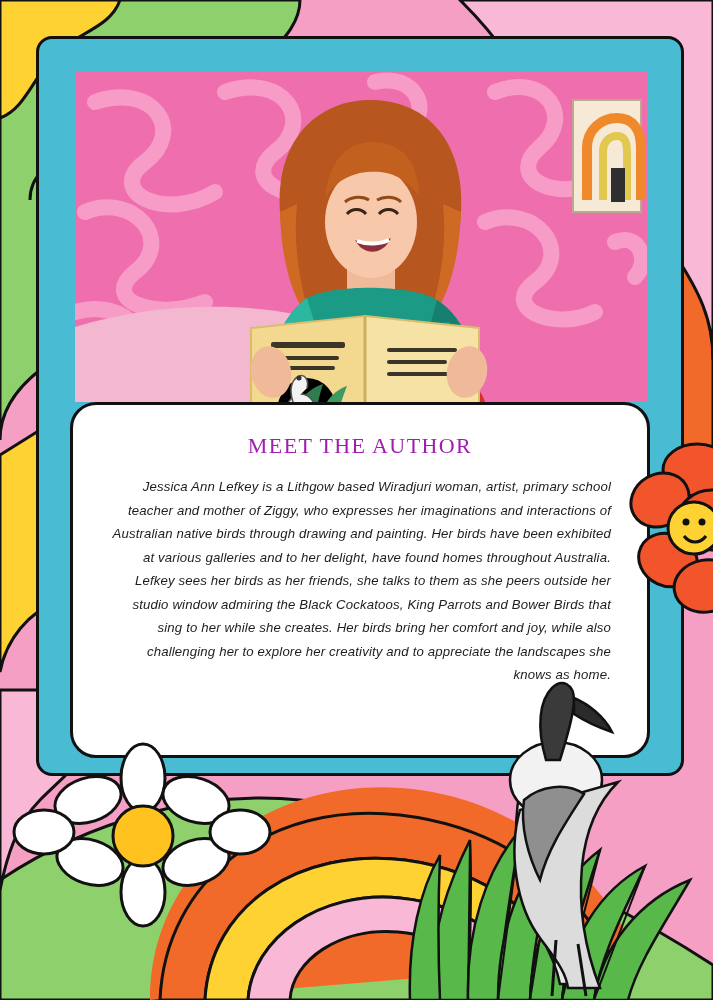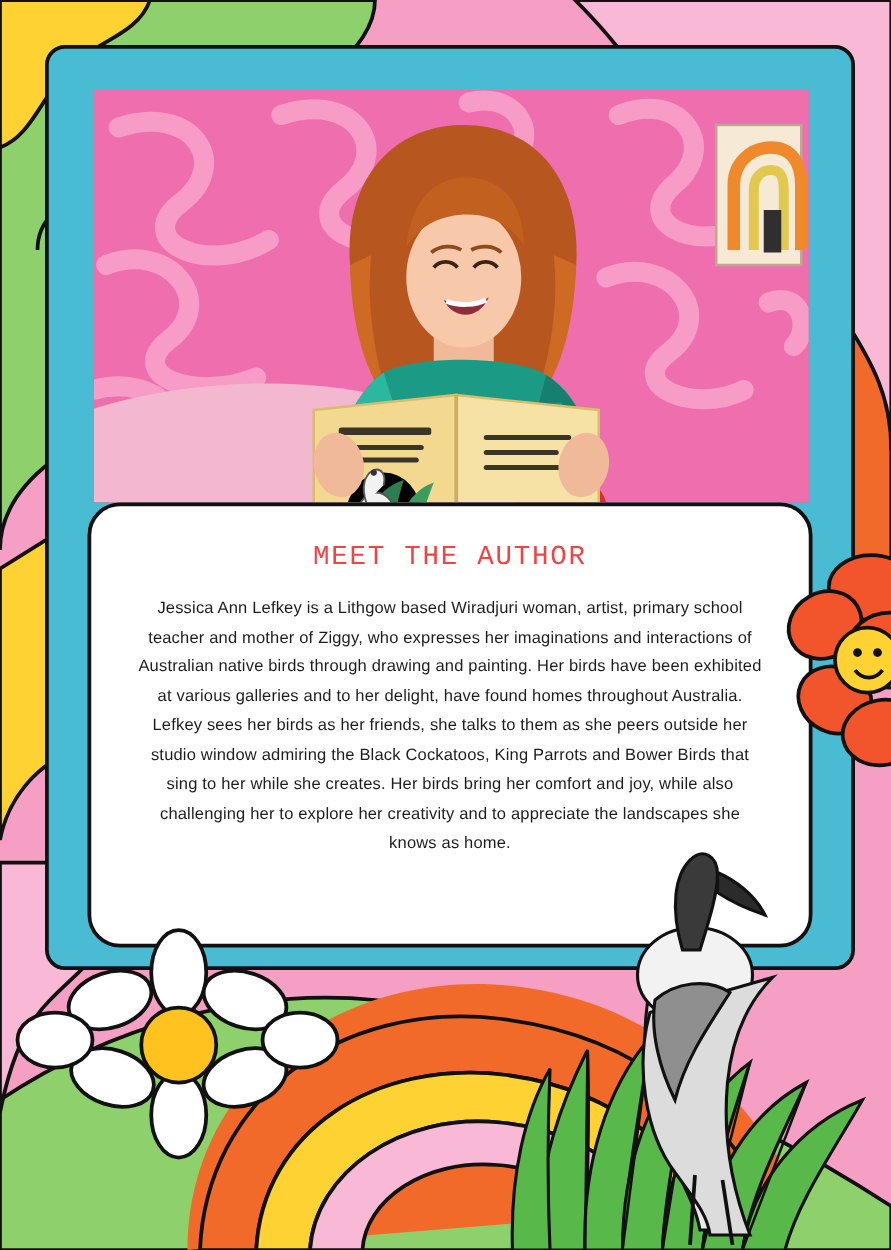--- a/index.html
+++ b/index.html
@@ -70,34 +70,35 @@
     border: 3px solid #111;
     border-radius: 26px;
     box-sizing: border-box;
     padding: 22px 30px 18px 30px;
   }
 
   .card-title {
     text-align: center;
     font-size: 22px;
     letter-spacing: 1.4px;
-    color: #ef4444;
+    color: #a21caf;
     font-weight: 400;
     margin: 6px 0 16px 0;
-    font-family: Liberation Mono, monospace;
+    font-family: Liberation Serif, serif;
   }
 
   .card-body {
-    text-align: center;
+    text-align: right;
     font-size: 13.2px;
     line-height: 23.5px;
     color: #1d1d1d;
     letter-spacing: 0.15px;
     margin: 0;
     padding: 0 6px;
+    font-style: italic;
   }
 </style>
 </head>
 <body>
 
 <div id="page">
 
   <svg class="bg-svg" viewBox="0 0 713 1000" xmlns="http://www.w3.org/2000/svg">
     <defs>
       <clipPath id="pageclip">

